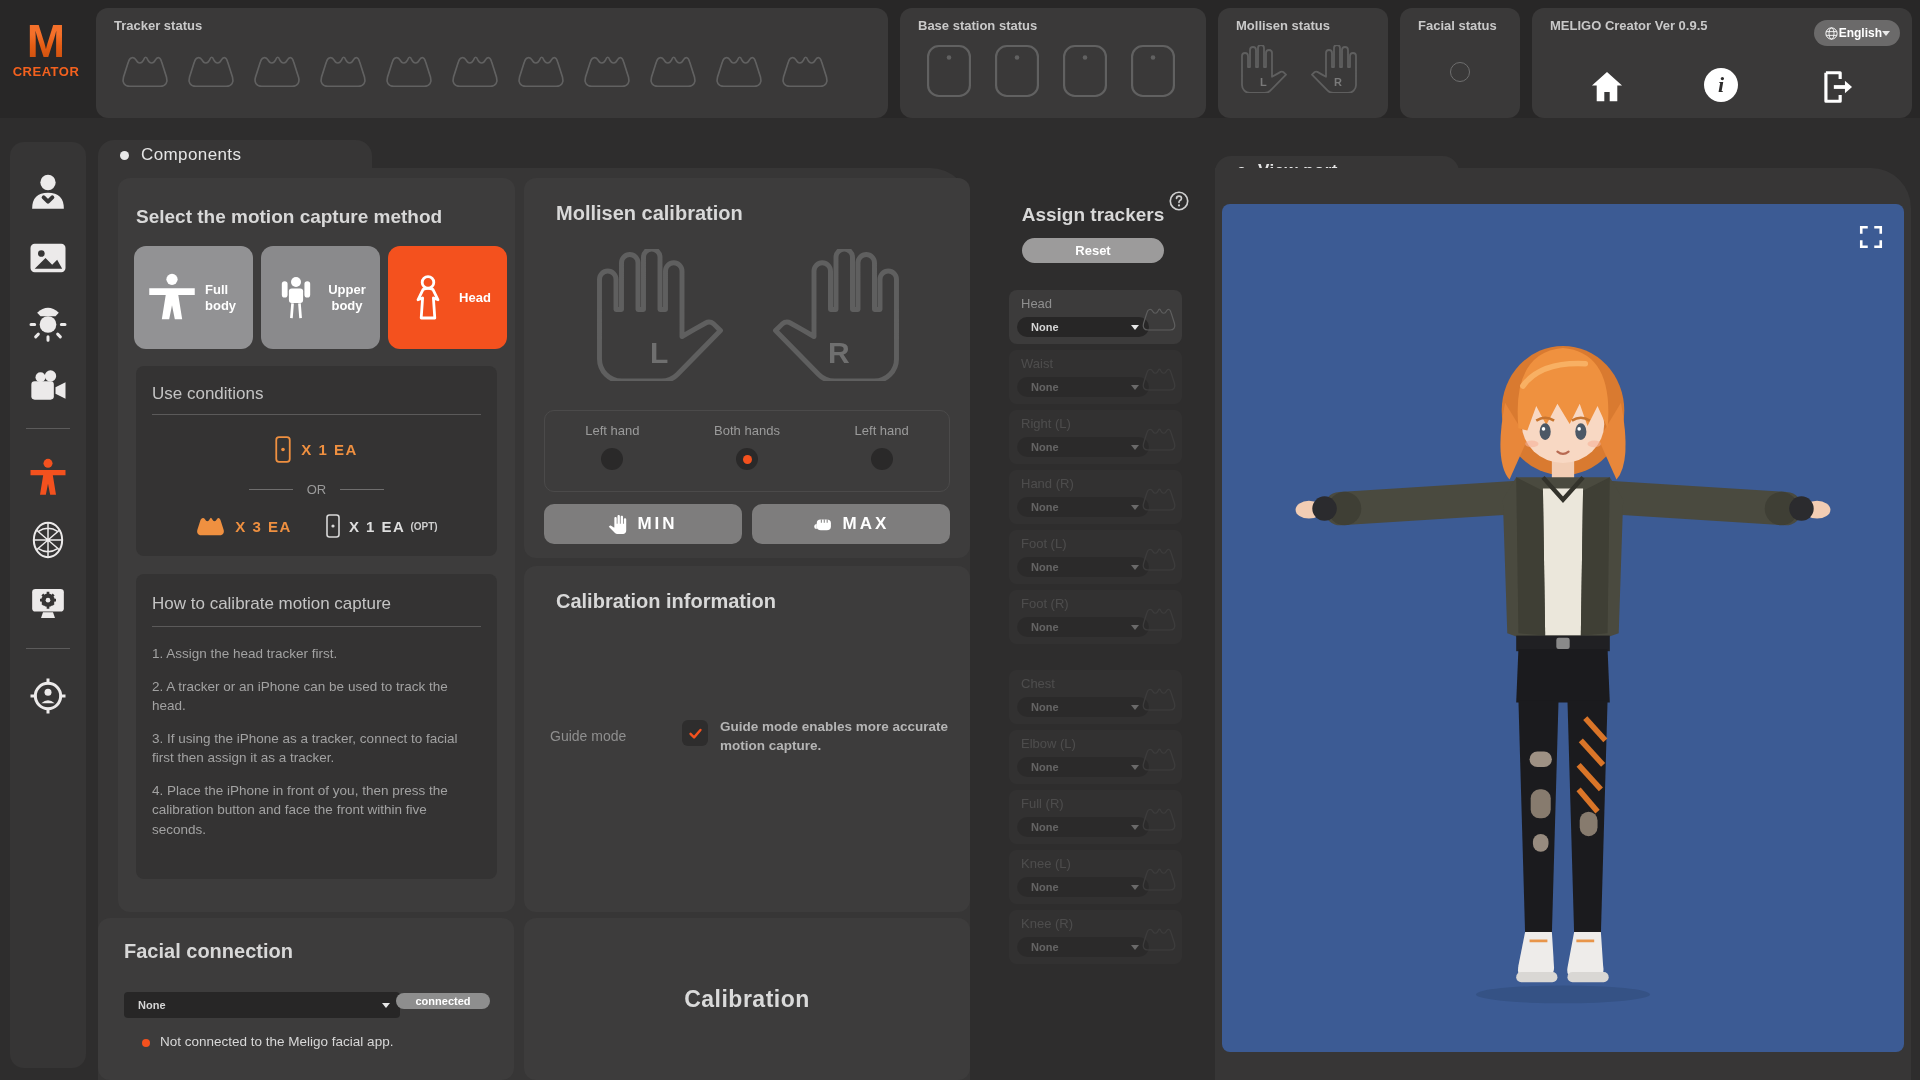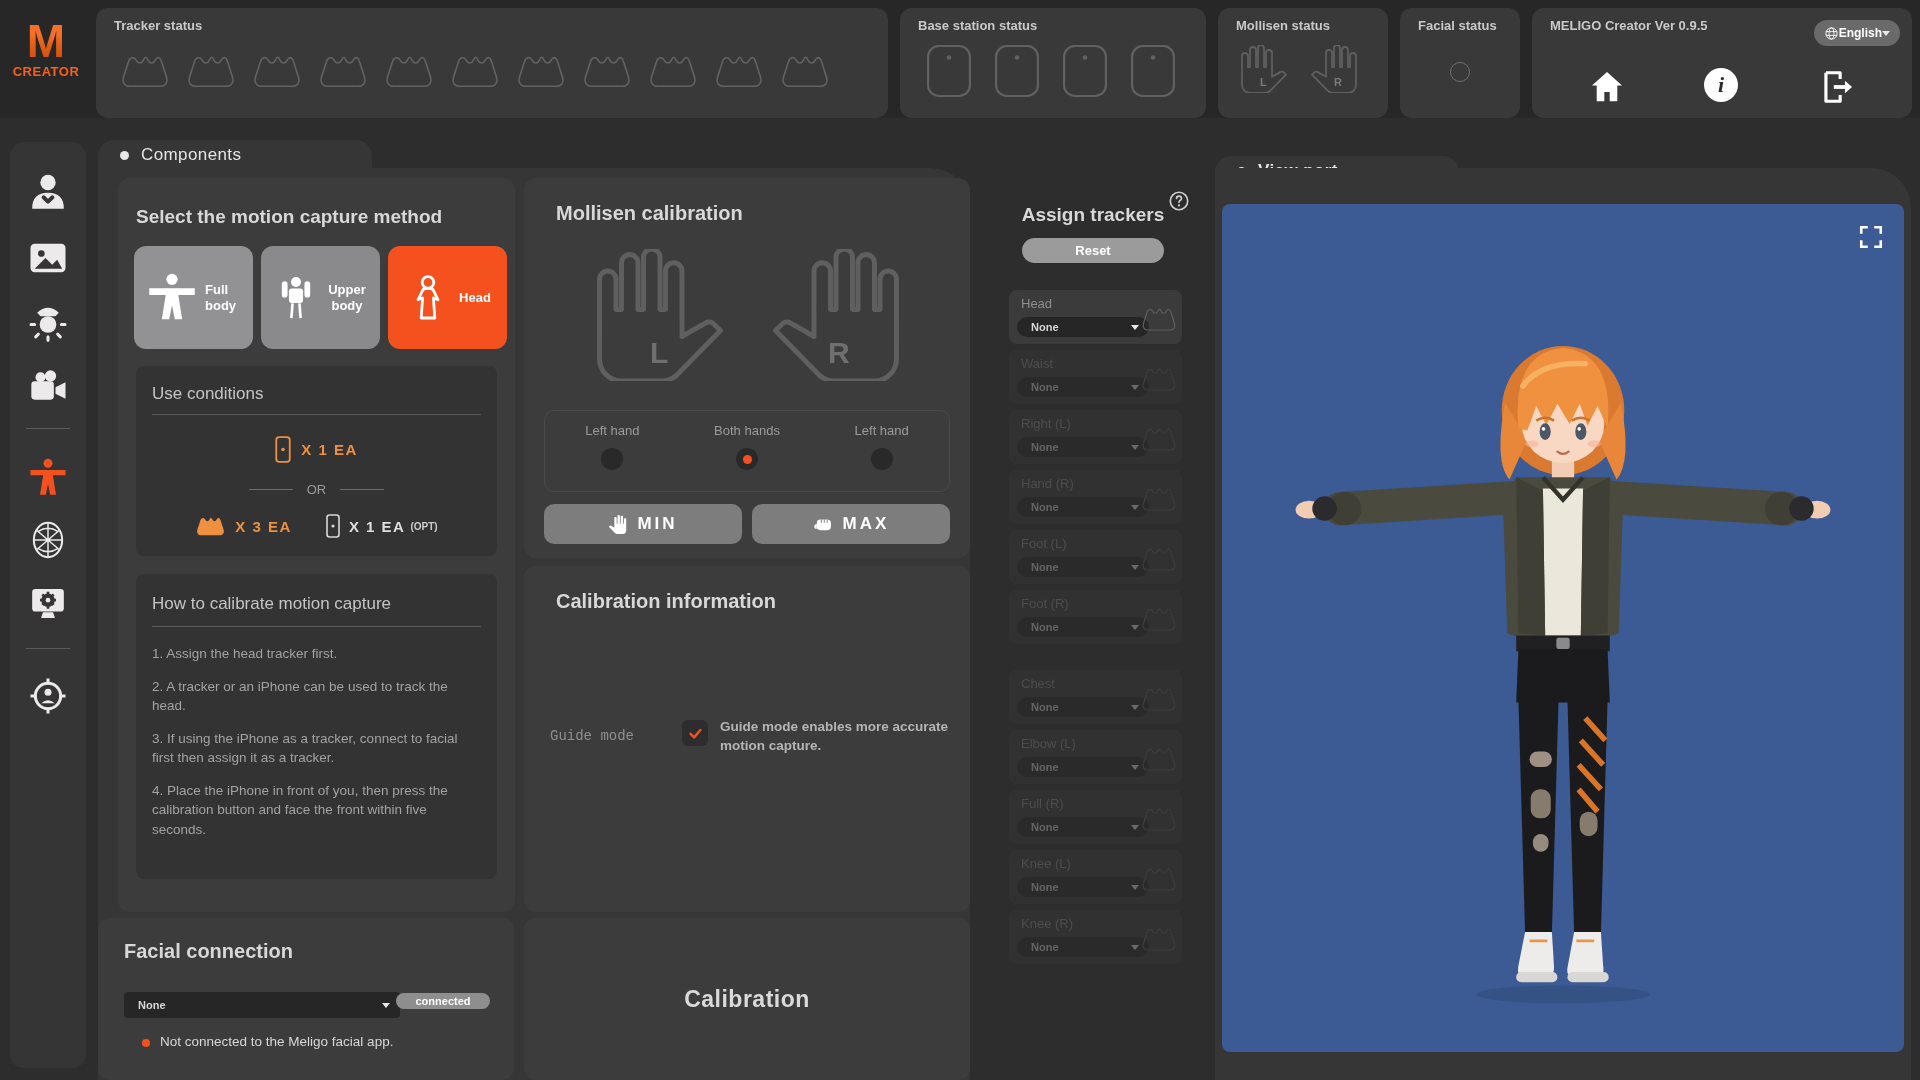--- a/index.html
+++ b/index.html
@@ -450,21 +450,21 @@
     <div class="gbtn" style="left:228px;top:326px;width:198px;">
       <svg width="20" height="20" style="color:#fff;">
           <use href="#sym-fist"></use>
         </svg>
       <span>MAX</span>
     </div>
   </div>
 
   <div class="card" style="left:524px;top:566px;width:446px;height:346px;">
     <div class="abs h-card" style="left:32px;top:24px;">Calibration information</div>
-    <span class="abs" style="left:26px;top:162px;font-size:14px;color:#8f8f8f;font-family:Liberation Mono, monospace;">Guide mode</span>
+    <span class="abs" style="left:26px;top:162px;font-size:14px;color:#8f8f8f;">Guide mode</span>
     <div class="chk abs" style="left:158px;top:154px;">
       <svg width="17" height="17">
           <use href="#sym-check"></use>
         </svg>
     </div>
     <div class="abs" style="left:196px;top:152px;width:240px;font-size:13.5px;font-weight:bold;color:#b5b5b5;line-height:1.4;">Guide mode enables more accurate motion capture.</div>
   </div>
 
   <div class="card" style="left:524px;top:918px;width:446px;height:162px;display:flex;align-items:center;justify-content:center;cursor:pointer;">
     <span style="font-size:23px;font-weight:bold;color:#dadada;letter-spacing:.5px;">Calibration</span>

